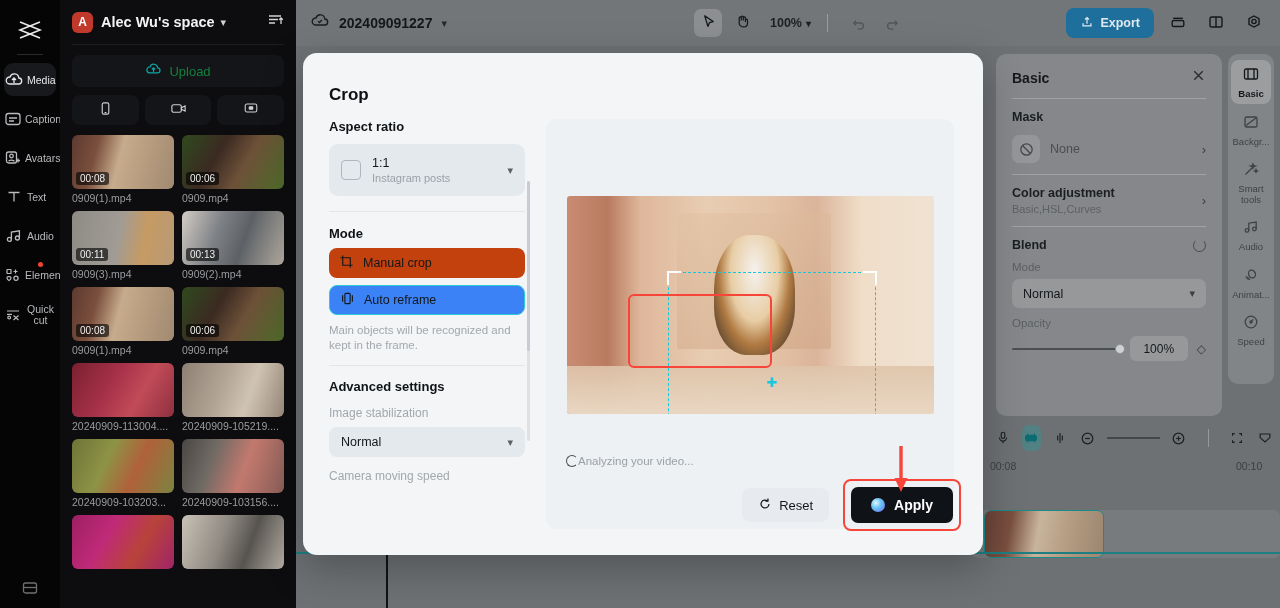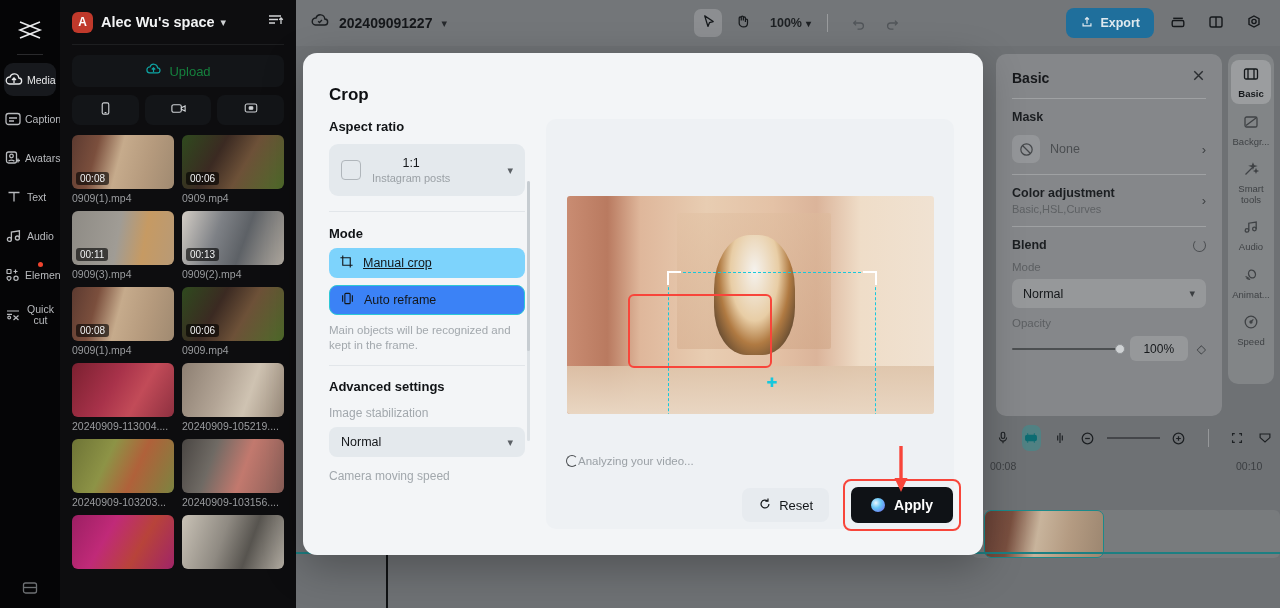--- a/index.html
+++ b/index.html
@@ -137,26 +137,26 @@
   }
   .dlg-title { position:absolute; left: 26px; top: 32px; font-size: 17px; font-weight: bold; color: #0d0f12; }
   .dlg-close { position:absolute; right: 22px; top: 78px; width: 26px; height: 26px;
     display:flex; align-items:center; justify-content:center; cursor:pointer; }
 
   .dlg-left { position:absolute; left: 26px; top: 66px; width: 215px; height: 400px; overflow:hidden; }
   .f-label { font-size: 13px; font-weight: bold; color: #101316; }
   .ar-box { margin-top: 10px; width: 196px; height: 52px; border-radius: 9px; background: #e4e9ed;
     display:flex; align-items:center; padding: 0 12px; gap: 11px; cursor:pointer; }
   .ar-sq { width: 20px; height: 20px; border: 1.6px solid #b0b6bb; border-radius: 4px; }
-  .ar-t1 { font-size: 12.5px; color: #16191c; text-align: center; }
+  .ar-t1 { font-size: 12.5px; color: #16191c; }
   .ar-t2 { font-size: 11px; color: #9ba1a6; margin-top: 2px; }
   .hr { height:1px; background:#e2e6ea; margin: 15px 0 0; width: 196px; }
   .mode-opt { width: 196px; height: 30px; border-radius: 8px; display:flex; align-items:center;
     gap: 9px; padding: 0 10px; font-size: 12.5px; color: #14171a; cursor:pointer; margin-top: 7px; }
-  .mode-opt.hl { background: #7dd3fc; text-decoration: underline; }
+  .mode-opt.hl { background: #c2410c; }
   .mode-opt.sel { background: #3b82f6; border: 1.3px solid #2ec8d6; }
   .hint { font-size: 11.5px; color: #a2a8ad; line-height: 15px; margin-top: 8px; width: 196px; }
   .sel-box { margin-top: 7px; width: 196px; height: 30px; border-radius: 8px; background: #e4e9ed;
     display:flex; align-items:center; padding: 0 12px; font-size: 12.5px; color: #14171a; cursor:pointer;}
   .sel-box .sc { margin-left:auto; color:#5b6065; font-size: 11px; }
   .mut-lbl { font-size: 12px; color: #a2a8ad; margin-top: 12px; }
   .dlg-scroll { position:absolute; left: 224px; top: 128px; width: 3px; height: 260px;
     background: #dde2e6; border-radius: 2px; }
   .dlg-scroll i { display:block; width:3px; height: 170px; background:#c6ccd1; border-radius:2px; }
 

